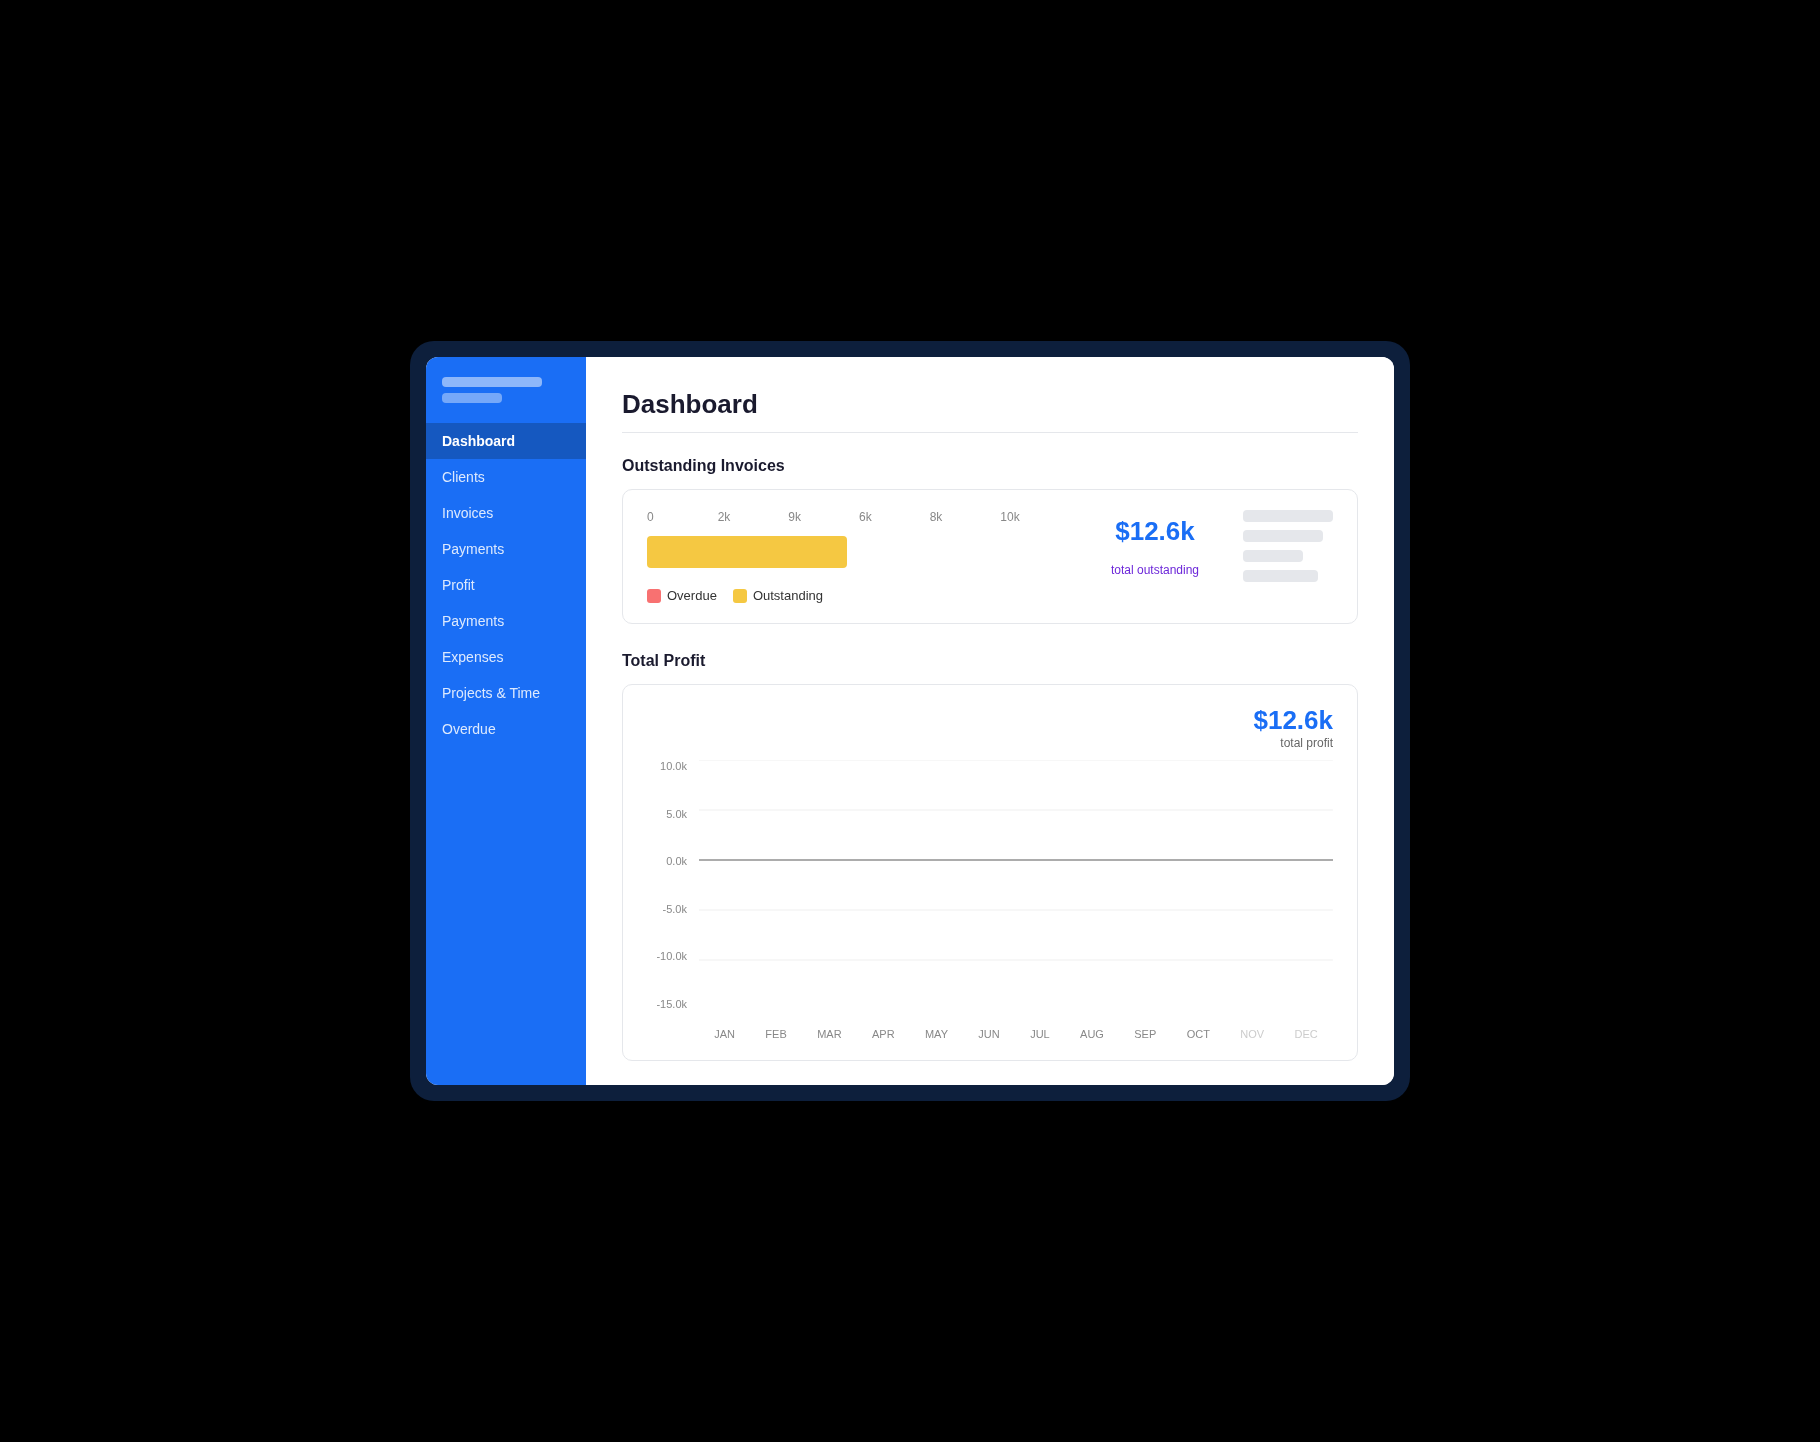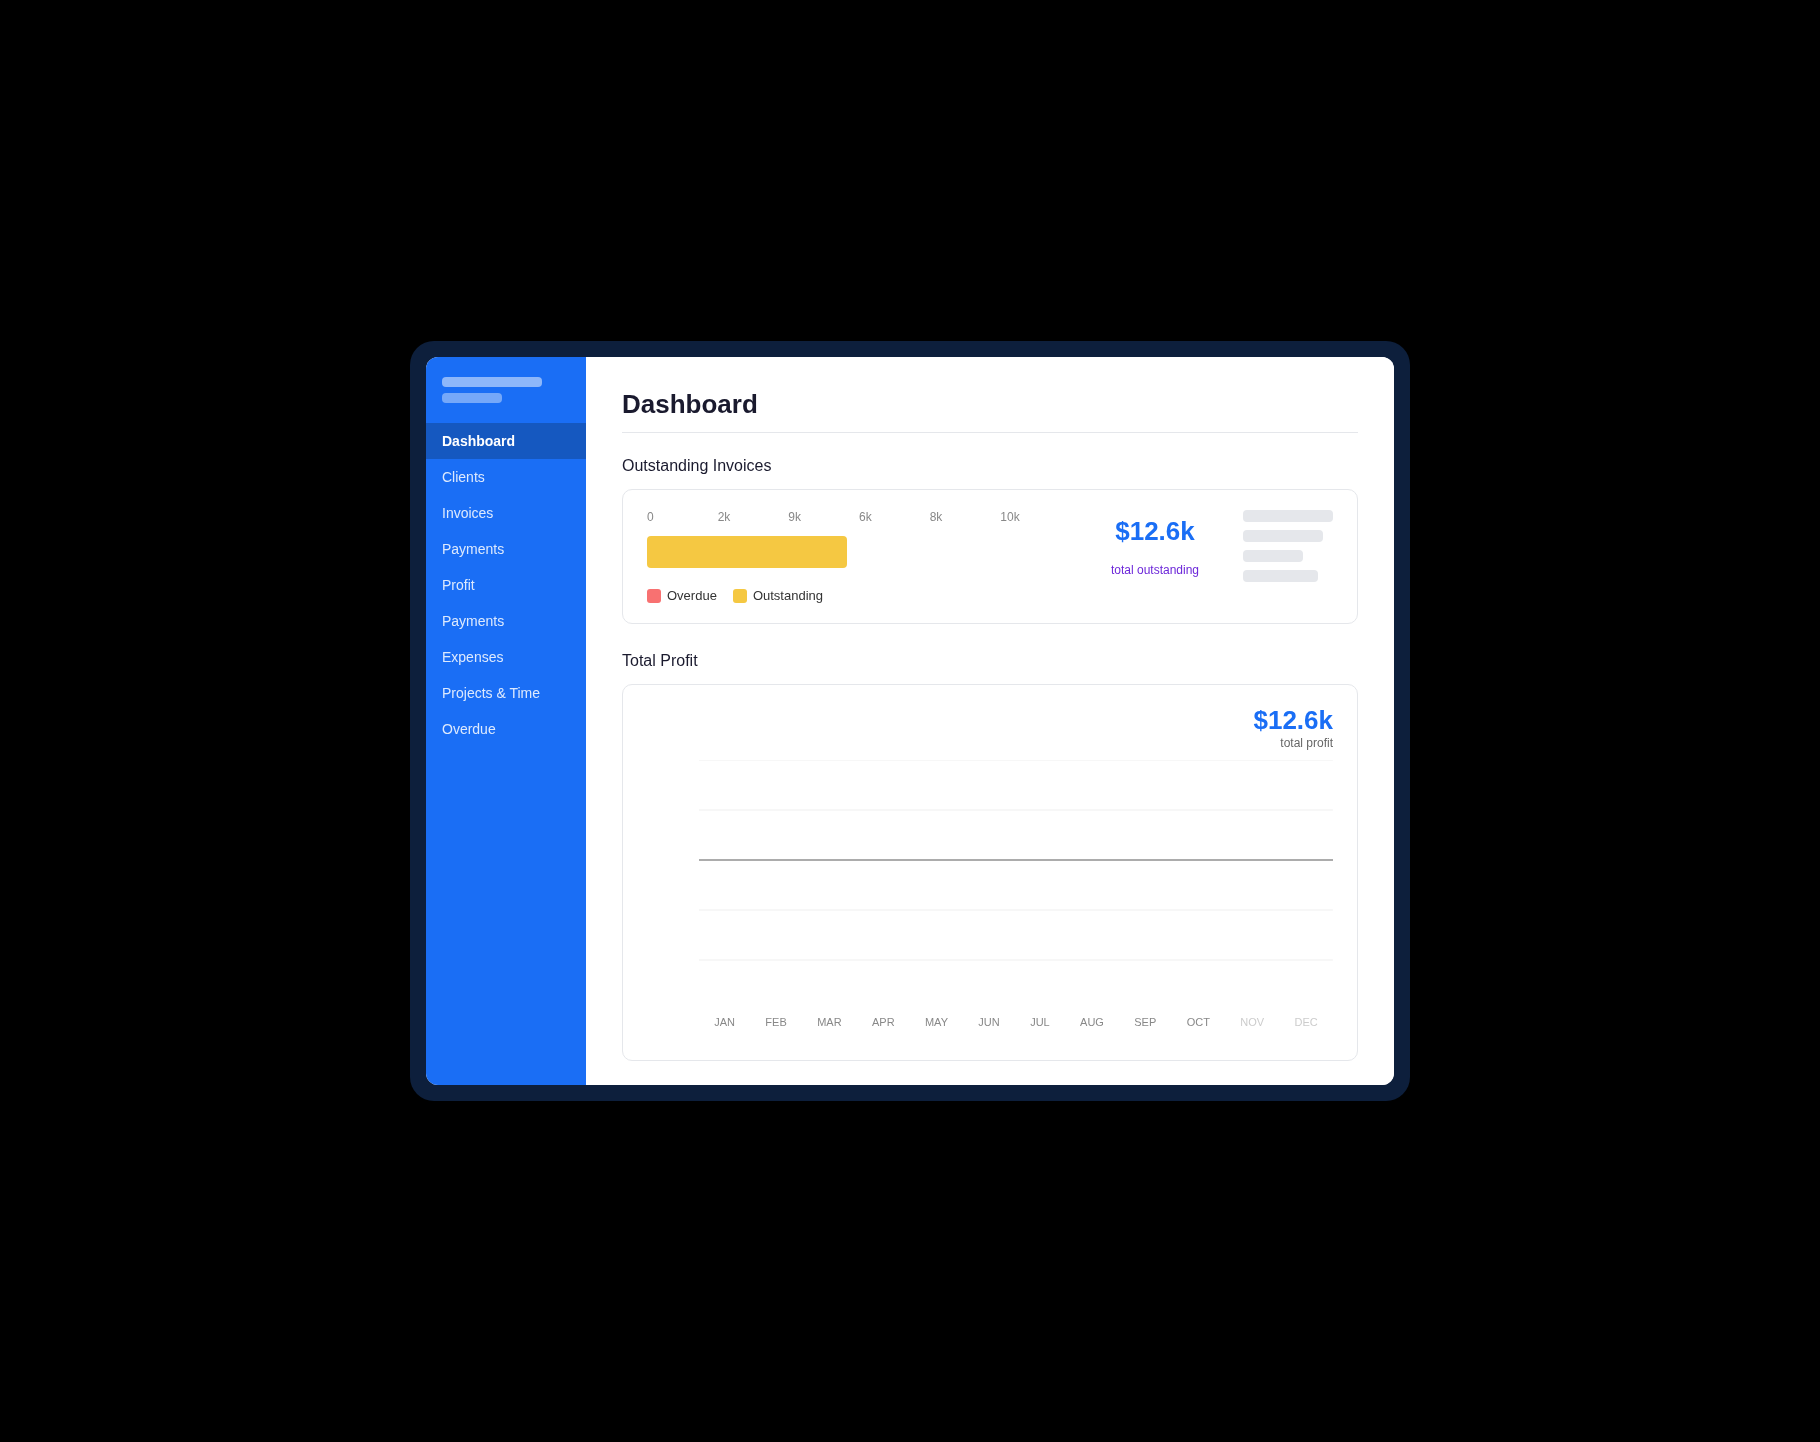--- a/index.html
+++ b/index.html
@@ -82,21 +82,21 @@
       color: #1a1a2e;
       margin-bottom: 12px;
     }
     .divider {
       border: none;
       border-top: 1px solid #e5e7eb;
       margin-bottom: 24px;
     }
     .section-title {
       font-size: 16px;
-      font-weight: 400;
+      font-weight: 700;
       color: #1a1a2e;
       margin-bottom: 14px;
     }
     .card {
       border: 1px solid #e5e7eb;
       border-radius: 10px;
       padding: 20px 24px;
       margin-bottom: 28px;
     }
     
@@ -221,21 +221,21 @@
       position: absolute;
       left: 52px;
       right: 0;
       top: 0;
       bottom: 30px;
     }
     .x-axis-labels {
       position: absolute;
       left: 52px;
       right: 0;
-      bottom: 12px;
+      bottom: 0;
       display: flex;
       justify-content: space-around;
     }
     .x-label {
       font-size: 11px;
       color: #888;
       text-align: center;
     }
     .x-label.dim { color: #ccc; }
   </style>
@@ -337,20 +337,28 @@
         <div class="card">
           <div class="profit-card-header">
             <div></div>
             <div class="profit-summary">
               <div class="profit-amount">$12.6k</div>
               <div class="profit-label">total profit</div>
             </div>
           </div>
           <div class="profit-chart">
 
+            <div class="y-axis-labels">
+              <span class="y-label">10.0k</span>
+              <span class="y-label">5.0k</span>
+              <span class="y-label">0.0k</span>
+              <span class="y-label">-5.0k</span>
+              <span class="y-label">-10.0k</span>
+              <span class="y-label">-15.0k</span>
+            </div>
 
             <div class="chart-area">
               <svg width="100%" height="100%" viewBox="0 0 600 250" preserveAspectRatio="none">
 
                 <line x1="0" y1="0" x2="600" y2="0" stroke="#f0f0f0" stroke-width="1"></line>
                 <line x1="0" y1="50" x2="600" y2="50" stroke="#f0f0f0" stroke-width="1"></line>
                 <line x1="0" y1="100" x2="600" y2="100" stroke="#ccc" stroke-width="1"></line>
                 <line x1="0" y1="150" x2="600" y2="150" stroke="#f0f0f0" stroke-width="1"></line>
                 <line x1="0" y1="200" x2="600" y2="200" stroke="#f0f0f0" stroke-width="1"></line>
 

